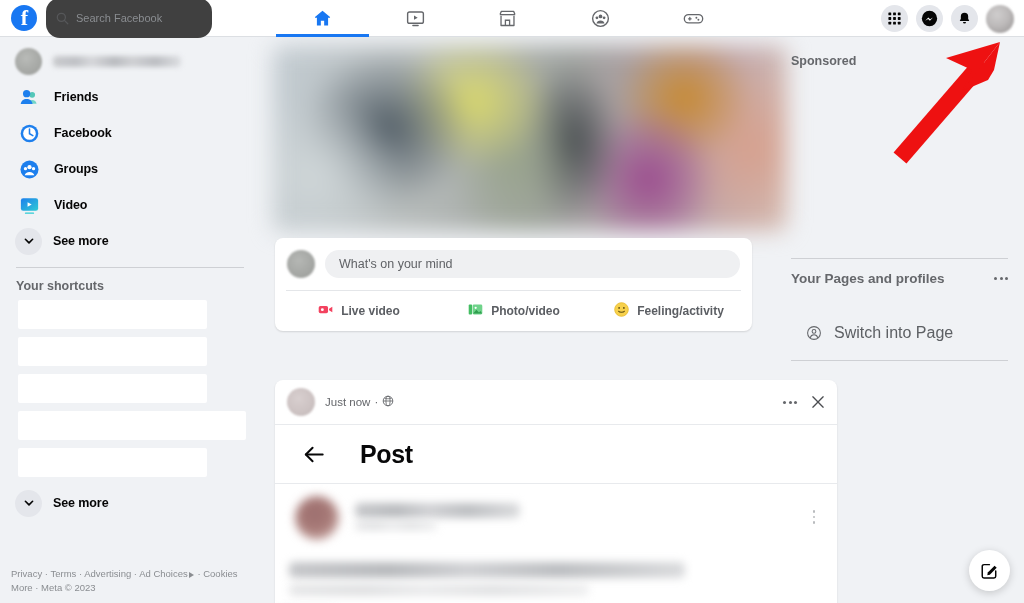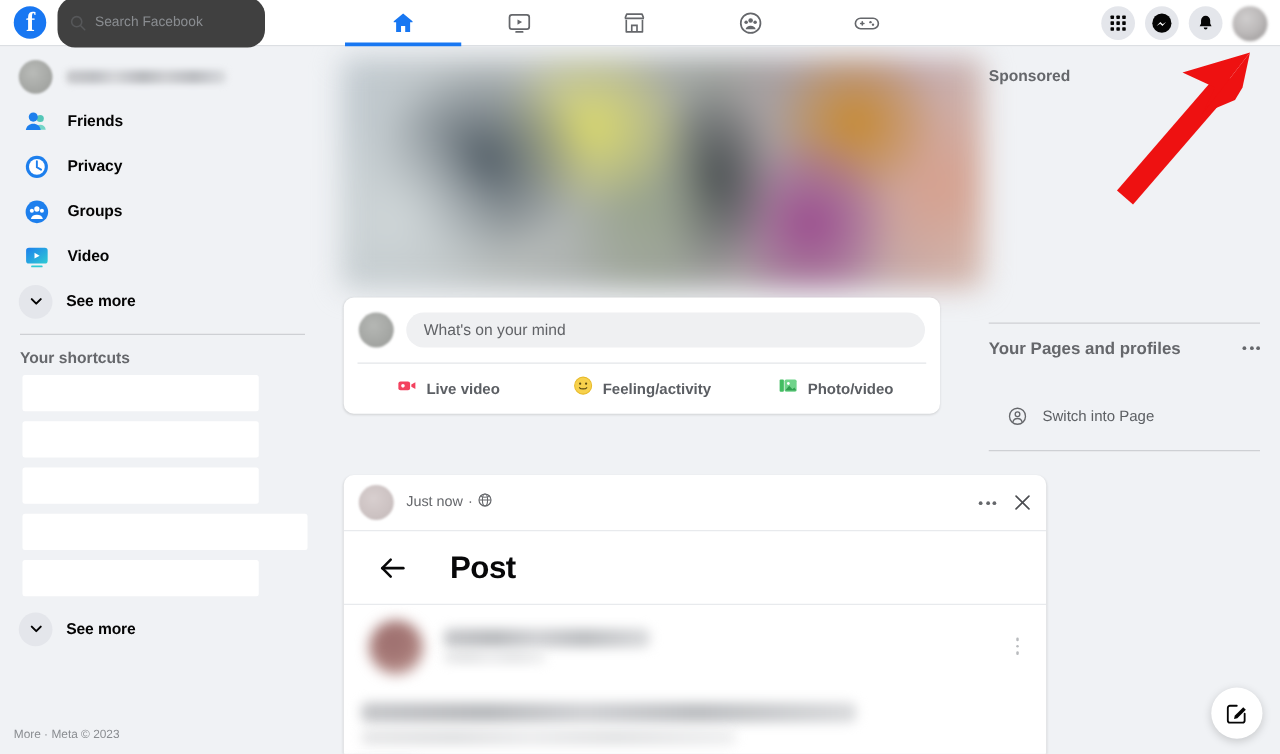--- a/index.html
+++ b/index.html
@@ -233,21 +233,21 @@
     display: flex; align-items: center; justify-content: space-between;
     height: 38px;
   }
   .rr-header .rr-h-title { font-size: 13.5px; font-weight: bold; color: #65676b; }
   .rr-header .rr-h-actions { display: flex; align-items: center; gap: 13px; }
   .rr-item {
     display: flex; align-items: center; height: 28px; cursor: pointer;
     border-radius: 7px; padding-left: 14px;
   }
   .rr-item .rr-ico { width: 17px; display: flex; align-items: center; justify-content: center; flex: none; }
-  .rr-item .rr-txt { margin-left: 12px; font-size: 12px; color: #5d6064; }
+  .rr-item .rr-txt { margin-left: 12px; font-size: 16px; color: #5d6064; }
 
   
   .fab {
     position: absolute; right: 14px; bottom: 12px;
     width: 41px; height: 41px; border-radius: 50%;
     background: #ffffff; box-shadow: 0 2px 8px rgba(0,0,0,.18);
     display: flex; align-items: center; justify-content: center; cursor: pointer;
     z-index: 20;
   }
 
@@ -370,21 +370,21 @@
     </div>
 
     <div class="rail-item">
       <span class="rail-icon">
         <svg width="23" height="23" viewBox="0 0 24 24">
             <circle cx="12" cy="12" r="9.2" fill="#1d7fed"></circle>
             <circle cx="12" cy="12" r="6.6" fill="#fff"></circle>
             <path d="M12 7.2v5.1l3.5 2" fill="none" stroke="#1d7fed" stroke-width="1.6" stroke-linecap="round"></path>
           </svg>
       </span>
-      <span class="rail-label">Privacy</span>
+      <span class="rail-label">Facebook</span>
     </div>
 
 
     <div class="rail-item">
       <span class="rail-icon">
         <svg width="23" height="23" viewBox="0 0 24 24">
             <circle cx="12" cy="12" r="9.4" fill="#1d7fed"></circle>
             <circle cx="12" cy="9.6" r="2.2" fill="#fff"></circle>
             <circle cx="7.8" cy="11.1" r="1.7" fill="#fff"></circle>
             <circle cx="16.2" cy="11.1" r="1.7" fill="#fff"></circle>
@@ -434,20 +434,27 @@
       <span class="seemore-circle">
         <svg width="12" height="12" viewBox="0 0 14 14">
             <path d="M2.8 5 7 9.2 11.2 5" fill="none" stroke="#050505" stroke-width="1.9" stroke-linecap="round" stroke-linejoin="round"></path>
           </svg>
       </span>
       <span class="rail-label">See more</span>
     </div>
 
     <div class="footer-links">
       <div>
+        <span>Privacy</span> ·
+        <span>Terms</span> ·
+        <span>Advertising</span> ·
+        <span>Ad Choices</span><span class="adchoice-tri"></span> ·
+        <span>Cookies</span>
+      </div>
+      <div>
         <span>More</span> ·
         <span>Meta © 2023</span>
       </div>
     </div>
   </div>
 
   <div class="feed">
     <div class="story-banner">
       <div class="layer"></div>
     </div>
@@ -468,38 +475,38 @@
               <rect x="2" y="6" width="11" height="8.4" rx="2" fill="#f3425f"></rect>
               <path d="M14.2 9 18 6.8v6.4L14.2 11z" fill="#f3425f"></path>
               <circle cx="6.3" cy="10.2" r="1.7" fill="#fff"></circle>
             </svg>
         </span>
         <span class="calabel">Live video</span>
       </div>
       <div class="comp-act">
         <span>
           <svg width="17" height="17" viewBox="0 0 20 20">
+              <rect x="2" y="4.2" width="4" height="11.6" rx="1" fill="#43bd62"></rect>
+              <rect x="6.6" y="4.2" width="11.4" height="11.6" rx="1.6" fill="#6fd38a"></rect>
+              <circle cx="10.2" cy="8" r="1.3" fill="#fff"></circle>
+              <path d="M7.2 14.6 11 10.2l3.1 3.2 1.7-1.6 2 2.8z" fill="#2f9e4f"></path>
+            </svg>
+        </span>
+        <span class="calabel">Photo/video</span>
+      </div>
+      <div class="comp-act">
+        <span>
+          <svg width="17" height="17" viewBox="0 0 20 20">
               <circle cx="10" cy="10" r="8" fill="#f7d14c" stroke="#e8bb2c" stroke-width="1"></circle>
               <circle cx="7.2" cy="8.2" r="1.05" fill="#5b4a10"></circle>
               <circle cx="12.8" cy="8.2" r="1.05" fill="#5b4a10"></circle>
               <path d="M6.6 12c.9 1.5 5.9 1.5 6.8 0" fill="none" stroke="#5b4a10" stroke-width="1.2" stroke-linecap="round"></path>
             </svg>
         </span>
         <span class="calabel">Feeling/activity</span>
-      </div>
-      <div class="comp-act">
-        <span>
-          <svg width="17" height="17" viewBox="0 0 20 20">
-              <rect x="2" y="4.2" width="4" height="11.6" rx="1" fill="#43bd62"></rect>
-              <rect x="6.6" y="4.2" width="11.4" height="11.6" rx="1.6" fill="#6fd38a"></rect>
-              <circle cx="10.2" cy="8" r="1.3" fill="#fff"></circle>
-              <path d="M7.2 14.6 11 10.2l3.1 3.2 1.7-1.6 2 2.8z" fill="#2f9e4f"></path>
-            </svg>
-        </span>
-        <span class="calabel">Photo/video</span>
       </div>
     </div>
   </div>
 
   <div class="card post-card">
     <div class="post-head">
       <div class="avatar-post"></div>
       <div class="post-meta">
         <span class="post-time">Just now</span>
         <span class="post-time">·</span>

